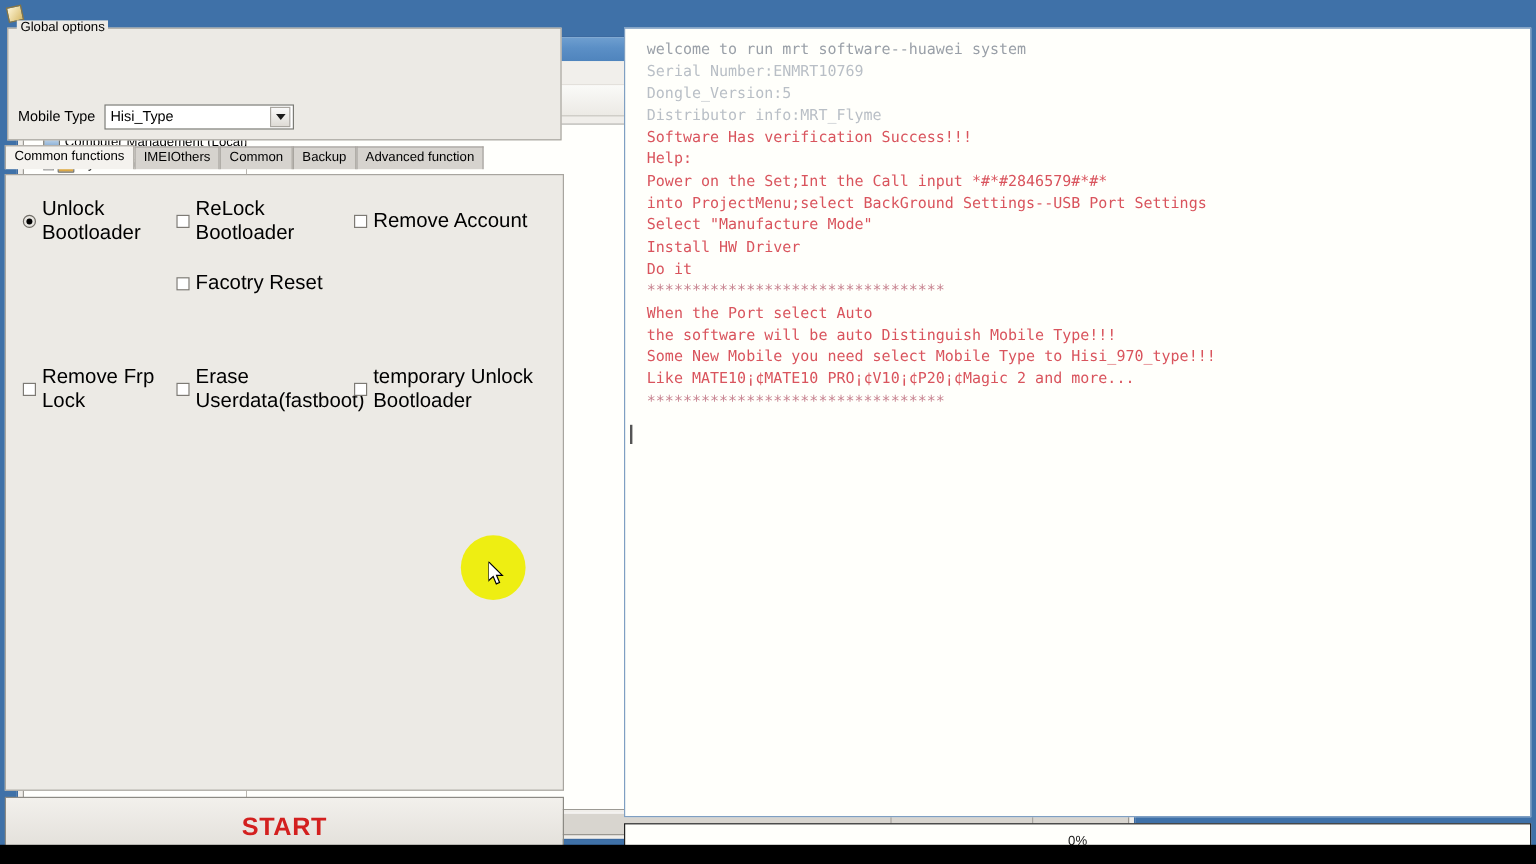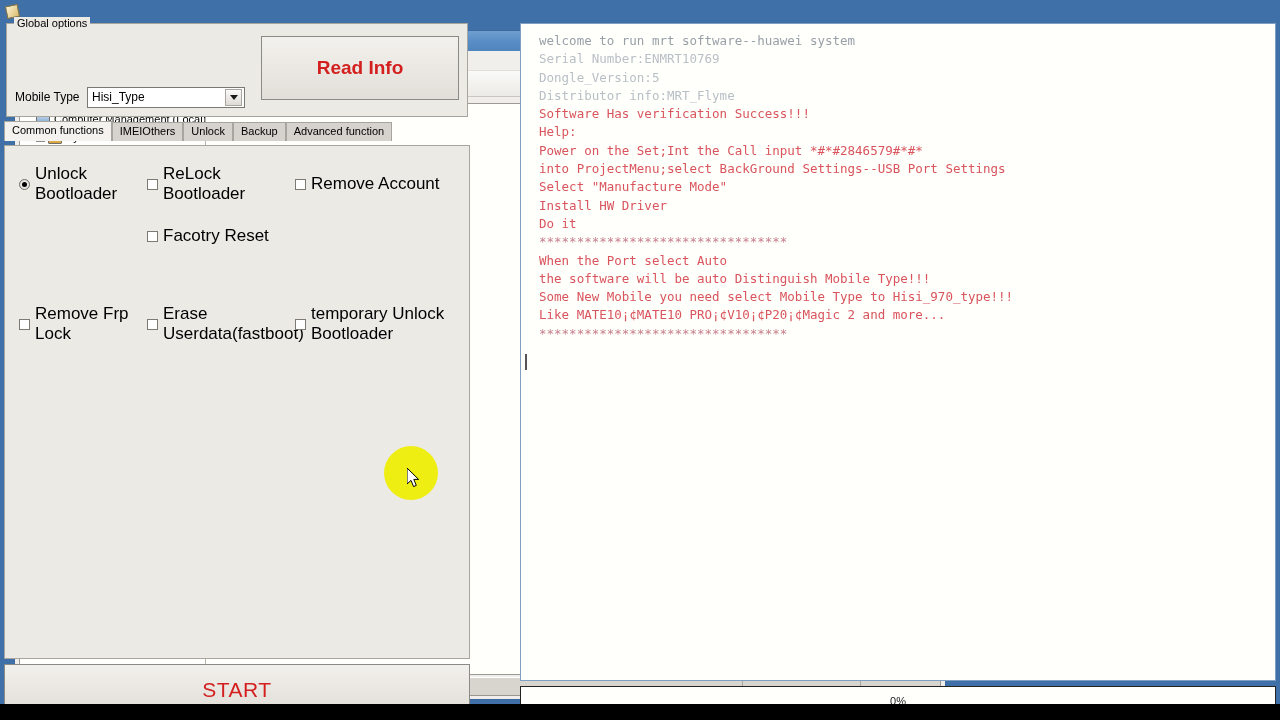--- a/index.html
+++ b/index.html
@@ -345,21 +345,21 @@
     content: ""; position: absolute; left: 2px; top: 2px;
     width: 5px; height: 5px; border-radius: 50%; background: #000;
   }
   .cb-gap { height: 14px; grid-column: 1 / -1; }
 
   #start-btn {
     height: 52px;
     background: linear-gradient(#f2f0ec,#e0ddd7);
     border: 1px solid #8c8a84;
     display: flex; align-items: center; justify-content: center;
-    color: #d3201f; font-size: 21px; font-weight: normal;
+    color: #d3201f; font-size: 21px; font-weight: bold;
     letter-spacing: .5px;
     text-align: center;
   }
 
   #log-panel {
     flex: 1;
     background: #fffffb;
     border: 1px solid #7f9fc2;
     padding: 8px 10px 4px 18px;
     overflow: hidden;
@@ -583,27 +583,26 @@
               </div>
             </div>
             <div class="field-row">
               <span class="field-label">ENMRT10769</span>
               <div class="combo">
                 <span>AUTO</span>
                 <span class="caret"></span>
               </div>
             </div>
           </div>
-          <div id="read-info-btn">Read Info</div>
         </fieldset>
 
         <div id="tabstrip">
             <div class="tab active">Common functions</div>
             <div class="tab">IMEIOthers</div>
-            <div class="tab">Unlock</div>
+            <div class="tab">Common</div>
             <div class="tab">Backup</div>
             <div class="tab">Advanced function</div>
           </div>
         <div id="tabpage">
           <div class="cb-grid">
               <div class="cb">
                 <span class="cb-radio"></span>
                 <span>Unlock Bootloader</span>
               </div>
               <div class="cb">

